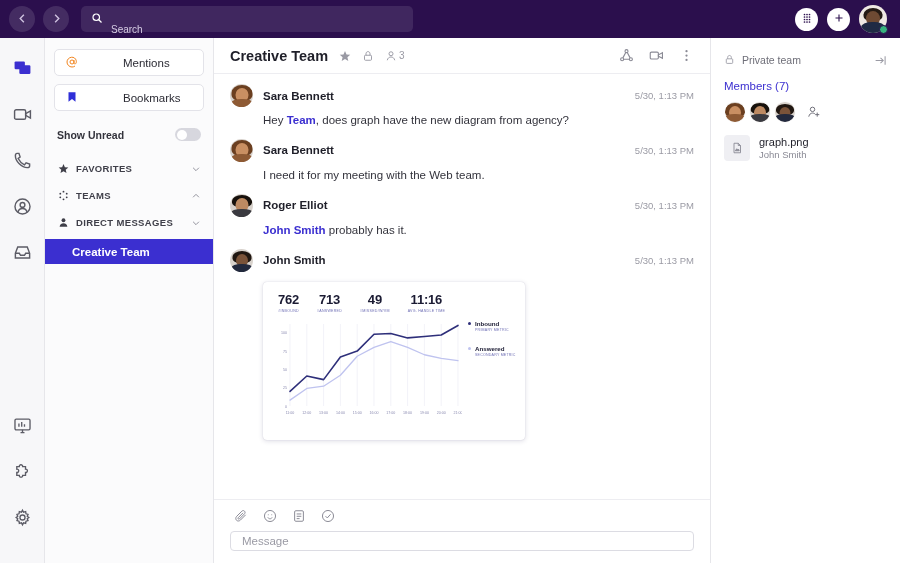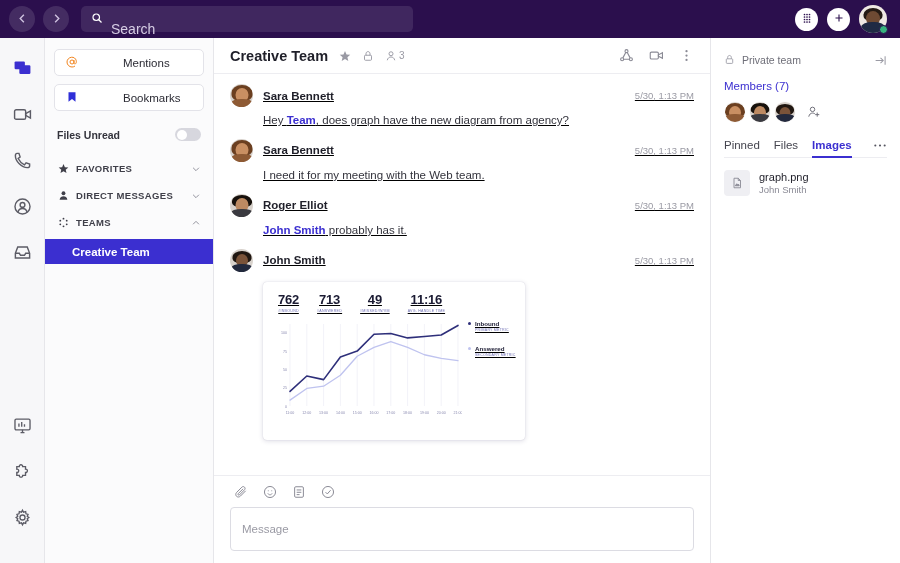--- a/index.html
+++ b/index.html
@@ -22,21 +22,21 @@
     color: #cfc3e0; flex: none; cursor: pointer;
   }
   .nav-circle svg { width: 11px; height: 11px; }
   .search-box {
     width: 332px; height: 26px; border-radius: 5px;
     background: rgba(255,255,255,0.10);
     display: flex; align-items: center; gap: 8px; padding: 0 10px;
     margin-left: 4px; cursor: text;
   }
   .search-box svg { width: 12px; height: 12px; flex: none; }
-  .search-ph { color: #d6cde4; font-size: 14px; margin-top: 20px; }
+  .search-ph { color: #d6cde4; font-size: 10px; margin-top: 20px; }
   .topbar-right { margin-left: auto; display: flex; align-items: center; gap: 9px; padding-right: 4px; }
   .tb-btn {
     width: 23px; height: 23px; border-radius: 50%; background: #ffffff;
     display: flex; align-items: center; justify-content: center; cursor: pointer; flex: none;
   }
   .tb-btn svg { width: 12px; height: 12px; }
   .avatar-wrap { position: relative; width: 28px; height: 28px; flex: none; cursor: pointer; }
   .presence {
     position: absolute; right: -1px; bottom: -1px; width: 9px; height: 9px;
     border-radius: 50%; background: #36b37e; border: 1.5px solid #2b0f4d;
@@ -113,21 +113,21 @@
   .ch-title { font-size: 14.5px; font-weight: bold; color: #1f1f29; }
   .ch-header .hi { margin-left: 11px; display: flex; align-items: center; color: #9a9aa4; }
   .ch-header .hi svg { width: 12px; height: 12px; }
   .star { color: #f2a13a; }
   .mem-count { font-size: 10px; color: #9a9aa4; margin-left: 2px; }
   .hdr-right { margin-left: auto; display: flex; align-items: center; gap: 15px; color: #8a8a95; }
   .hdr-right .hb { cursor: pointer; display: flex; }
   .hdr-right svg { width: 15px; height: 15px; }
 
   .messages { flex: 1; overflow: hidden; padding: 10px 16px 0 16px; }
-  .msg { margin-bottom: 11px; text-decoration: underline; }
+  .msg { margin-bottom: 11px; }
   .msg-head { display: flex; align-items: center; }
   .msg-head .av { width: 23px; height: 23px; margin-right: 10px; }
   .msg-author { font-size: 11.5px; font-weight: bold; color: #1f1f29; }
   .msg-time { margin-left: auto; font-size: 9.5px; color: #9a9aa4; }
   .msg-text { font-size: 11.5px; color: #33333c; margin: 6px 0 0 33px; line-height: 1.3; }
   .mention { color: #3b2fd0; font-weight: bold; }
 
   
   .chart-card {
     margin: 10px 0 0 33px; width: 262px; height: 158px;
@@ -147,21 +147,21 @@
   .lg-name { font-size: 6.2px; font-weight: bold; color: #1b1b33; }
   .lg-sub { font-size: 3.6px; color: #6f6fb5; margin-left: 7px; line-height: 1.7; letter-spacing: 0.2px; }
   .lg-block { margin-bottom: 12px; }
 
   
   .composer { flex: none; border-top: 1px solid #ededf1; padding: 9px 16px 12px 16px; }
   .comp-icons { display: flex; gap: 15px; color: #8a8a95; margin-bottom: 8px; padding-left: 4px; }
   .comp-icons .ci { cursor: pointer; display: flex; }
   .comp-icons svg { width: 14px; height: 14px; }
   .msg-input {
-    height: 44px; border: 1px solid #dcdce3; border-radius: 4px;
+    height: 20px; border: 1px solid #dcdce3; border-radius: 4px;
     display: flex; align-items: center; padding: 0 11px; cursor: text;
   }
   .msg-input .ph { font-size: 11.5px; color: #9a9aa4; }
 
   
   .rpanel { width: 190px; flex: none; border-left: 1px solid #e6e6ea; background: #fff; padding: 13px 13px 12px 13px; }
   .priv { display: flex; align-items: center; gap: 7px; }
   .priv svg { width: 11px; height: 11px; color: #9a9aa4; flex: none; }
   .priv .lbl { font-size: 10.5px; color: #6e6e78; }
   .collapse { margin-left: auto; color: #55555f; cursor: pointer; display: flex; }
@@ -337,48 +337,33 @@
       <div class="side-card">
         <span>
           <svg viewBox="0 0 24 24" fill="#2f2fd8">
               <path d="M5 2.5 L19 2.5 L19 21.5 L12 16 L5 21.5 Z"></path>
             </svg>
         </span>
         <span class="lbl">Bookmarks</span>
       </div>
 
       <div class="show-unread">
-        <span class="lbl">Files Unread</span>
+        <span class="lbl">Show Unread</span>
         <div class="toggle">
           <div class="knob"></div>
         </div>
       </div>
 
       <div class="sec">
         <span class="s-ico">
           <svg viewBox="0 0 24 24" fill="currentColor">
               <path d="M12 2 L15 9 L22.5 9.6 L16.8 14.5 L18.6 22 L12 18 L5.4 22 L7.2 14.5 L1.5 9.6 L9 9 Z"></path>
             </svg>
         </span>
         <span class="s-lbl">FAVORITES</span>
-        <span class="chev">
-          <svg viewBox="0 0 24 24" fill="none" stroke="currentColor" stroke-width="2.2">
-              <path d="M5 9 L12 16 L19 9"></path>
-            </svg>
-        </span>
-      </div>
-
-      <div class="sec">
-        <span class="s-ico">
-          <svg viewBox="0 0 24 24" fill="currentColor">
-              <circle cx="12" cy="7" r="4.2"></circle>
-              <path d="M3.5 21 C4.5 16 8 13.8 12 13.8 C16 13.8 19.5 16 20.5 21 Z"></path>
-            </svg>
-        </span>
-        <span class="s-lbl">DIRECT MESSAGES</span>
         <span class="chev">
           <svg viewBox="0 0 24 24" fill="none" stroke="currentColor" stroke-width="2.2">
               <path d="M5 9 L12 16 L19 9"></path>
             </svg>
         </span>
       </div>
 
       <div class="sec">
         <span class="s-ico">
           <svg viewBox="0 0 24 24" fill="currentColor">
@@ -387,20 +372,35 @@
               <circle cx="19" cy="16" r="2"></circle>
               <circle cx="12" cy="20.4" r="2"></circle>
               <circle cx="5" cy="16" r="2"></circle>
               <circle cx="5" cy="8" r="2"></circle>
             </svg>
         </span>
         <span class="s-lbl">TEAMS</span>
         <span class="chev">
           <svg viewBox="0 0 24 24" fill="none" stroke="currentColor" stroke-width="2.2">
               <path d="M5 15 L12 8 L19 15"></path>
+            </svg>
+        </span>
+      </div>
+
+      <div class="sec">
+        <span class="s-ico">
+          <svg viewBox="0 0 24 24" fill="currentColor">
+              <circle cx="12" cy="7" r="4.2"></circle>
+              <path d="M3.5 21 C4.5 16 8 13.8 12 13.8 C16 13.8 19.5 16 20.5 21 Z"></path>
+            </svg>
+        </span>
+        <span class="s-lbl">DIRECT MESSAGES</span>
+        <span class="chev">
+          <svg viewBox="0 0 24 24" fill="none" stroke="currentColor" stroke-width="2.2">
+              <path d="M5 9 L12 16 L19 9"></path>
             </svg>
         </span>
       </div>
 
       <div class="chan active">Creative Team</div>
     </div>
 
     <div class="center">
 
       <div class="ch-header">
@@ -649,32 +649,20 @@
         </div>
         <span class="add-mem">
           <svg viewBox="0 0 24 24" fill="none" stroke="currentColor" stroke-width="1.7">
               <circle cx="9.5" cy="7.5" r="3.8"></circle>
               <path d="M3 20 C4 15.8 6.4 13.8 9.5 13.8 C11 13.8 12.3 14.2 13.4 15"></path>
               <path d="M17.5 13 L17.5 20 M14 16.5 L21 16.5"></path>
             </svg>
         </span>
       </div>
 
-      <div class="rtabs">
-        <span class="rtab">Pinned</span>
-        <span class="rtab">Files</span>
-        <span class="rtab active">Images</span>
-        <span class="rtab-more">
-          <svg viewBox="0 0 24 8" fill="currentColor">
-              <circle cx="4" cy="4" r="1.8"></circle>
-              <circle cx="12" cy="4" r="1.8"></circle>
-              <circle cx="20" cy="4" r="1.8"></circle>
-            </svg>
-        </span>
-      </div>
 
       <div class="file-row">
         <span class="file-ico">
           <svg viewBox="0 0 24 24" fill="none" stroke="currentColor" stroke-width="1.8">
               <path d="M6 2.5 L14.5 2.5 L19 7 L19 21.5 L6 21.5 Z"></path>
               <path d="M14.5 2.5 L14.5 7 L19 7"></path>
               <path d="M8.5 17.5 L11.5 13.5 L13.5 16 L15 14.3 L16.5 17.5 Z" fill="currentColor"></path>
             </svg>
         </span>
         <span>

